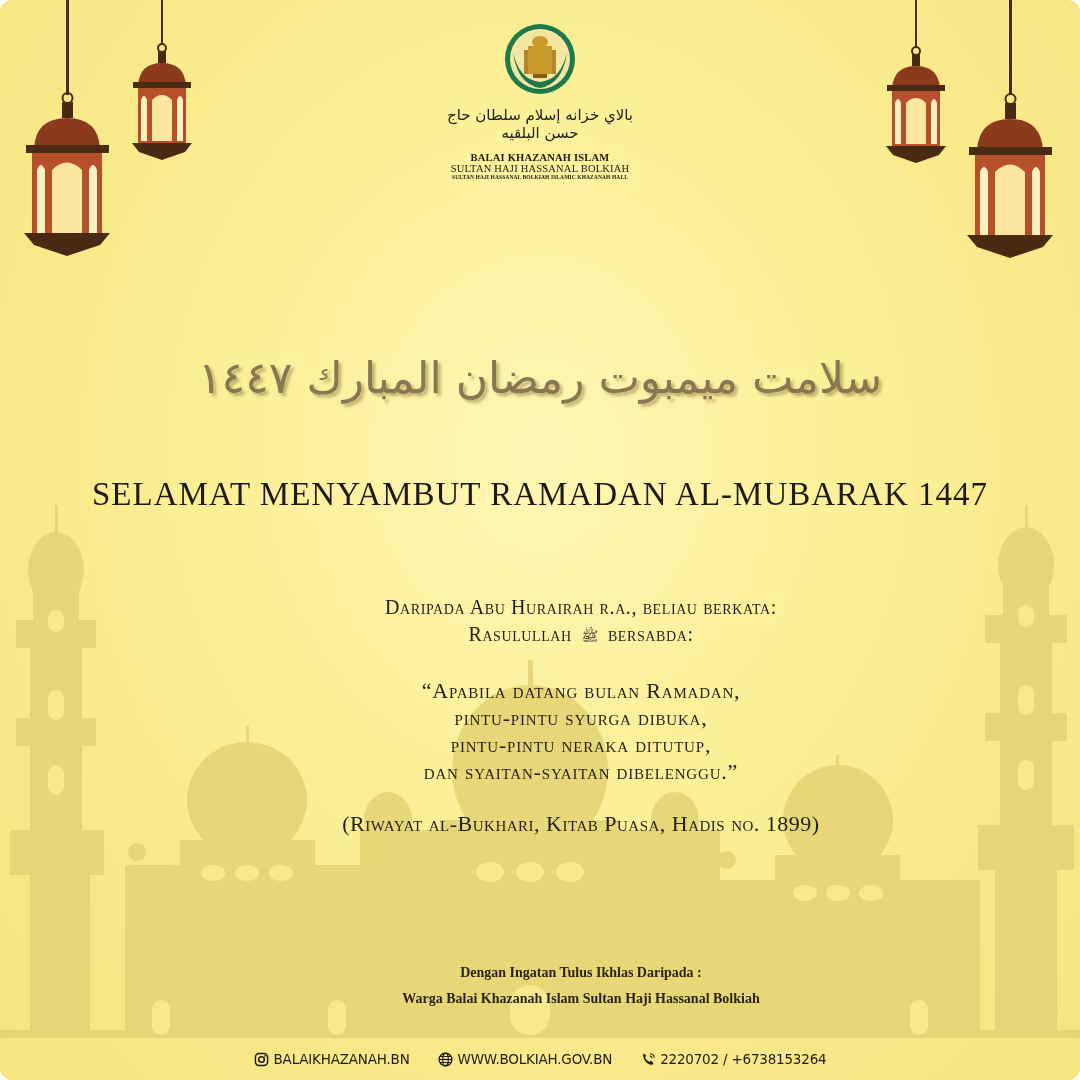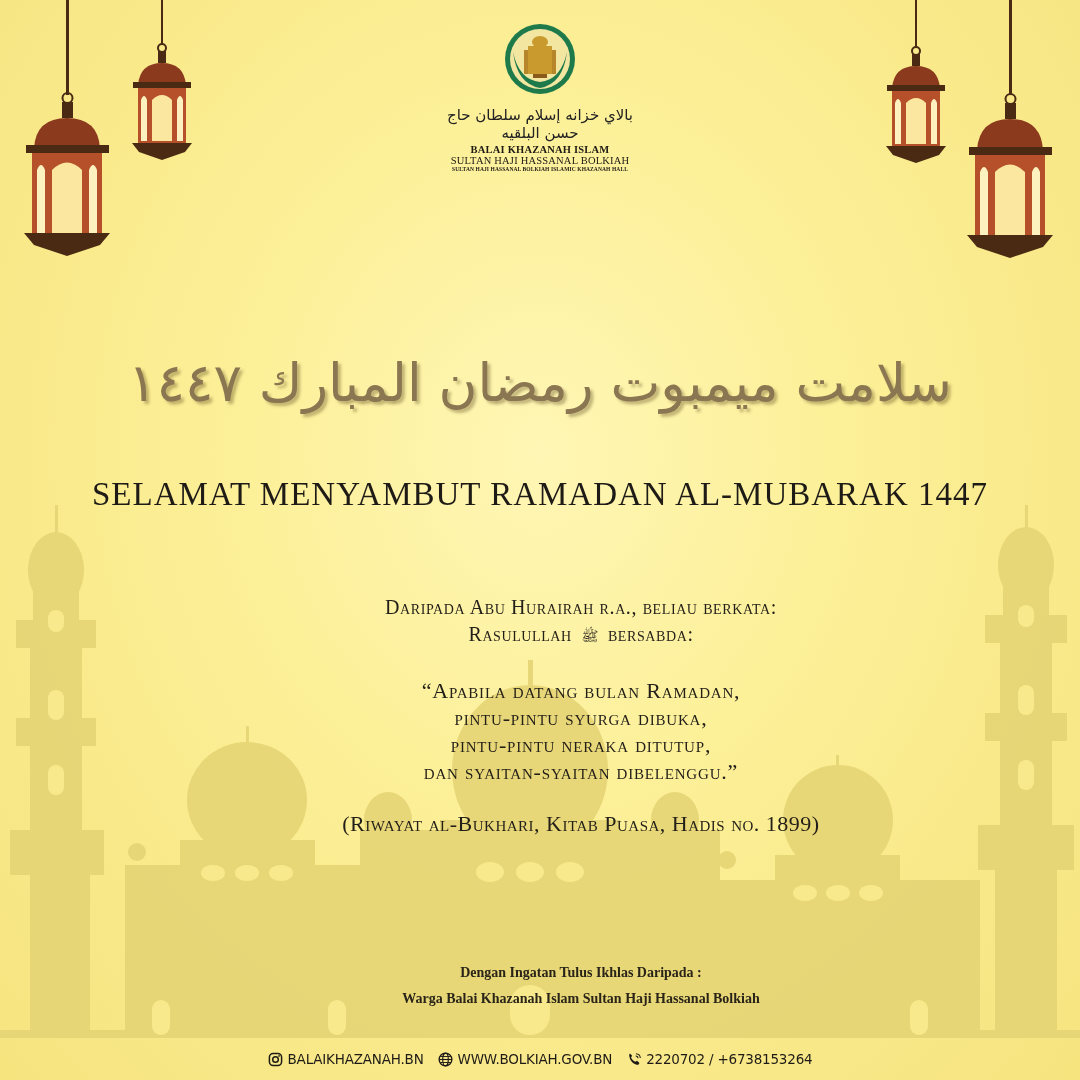--- a/index.html
+++ b/index.html
@@ -1,52 +1,53 @@
 <!DOCTYPE html>
 <html><head>
 <meta charset="utf-8">
 <style>
   html, body { margin:0; padding:0; }
   body { width:1080px; height:1080px; overflow:hidden; font-family:"DejaVu Serif", serif; }
   .poster {
     position:relative; width:1080px; height:1080px; overflow:hidden;
     background: radial-gradient(ellipse at 50% 42%, #fff6b5 0%, #fcf099 38%, #f9e98a 70%, #f6e47f 100%);
+    border-radius: 12px;
   }
   .silhouette { position:absolute; left:0; top:0; width:1080px; height:1080px; }
   .lantern { position:absolute; }
   .logo-block { position:absolute; left:440px; top:22px; width:200px; text-align:center; }
   .logo-emblem { width:74px; height:74px; margin:0 auto; }
   .logo-arabic { font-family:"DejaVu Sans", sans-serif; font-size:15px; color:#222; margin-top:6px; direction:rtl; letter-spacing:-0.5px; }
-  .logo-line1 { font-family:"Liberation Serif", serif; font-weight:bold; font-size:10.5px; color:#1f1a14; margin-top:2px; letter-spacing:0.2px; }
+  .logo-line1 { font-family:"Liberation Serif", serif; font-weight:bold; font-size:10.5px; color:#1f1a14; margin-top:10px; letter-spacing:0.2px; }
   .logo-line2 { font-family:"Liberation Serif", serif; font-weight:normal; font-size:10.5px; color:#1f1a14; letter-spacing:0.2px; }
   .logo-line3 { font-family:"Liberation Serif", serif; font-weight:bold; font-size:5.5px; color:#1f1a14; letter-spacing:0.1px; }
   .calligraphy {
     position:absolute; left:310px; top:200px; width:460px; height:150px;
     display:flex; align-items:center; justify-content:center;
     font-family:"DejaVu Sans", sans-serif; font-weight:bold; font-size:92px; color:#1c1a16;
     direction:rtl; letter-spacing:2px;
   }
   .arabic-greeting {
     position:absolute; left:100px; top:352px; width:880px; text-align:center;
-    font-family:"DejaVu Sans", sans-serif; font-size:53px; color:#8a7651;
+    font-family:"DejaVu Sans", sans-serif; font-size:44px; color:#8a7651;
     text-shadow: 3px 3px 3px rgba(80,60,20,0.35); direction:rtl;
   }
   .main-title {
     position:absolute; left:0; top:476px; width:1080px; text-align:center;
     font-family:"Liberation Serif", serif; font-weight:normal; font-size:33px; color:#1e1b17; letter-spacing:1px;
   }
   .text-block { position:absolute; left:0; width:1080px; text-align:center; font-family:"Liberation Serif", serif; color:#221e18;padding-left:41px; }
   .intro { top:594px; font-size:20px; line-height:27px; font-variant:small-caps; letter-spacing:0.6px; }
   .saw { display:inline-block; font-family:"DejaVu Sans", sans-serif; font-size:14px; vertical-align:middle; margin:0 4px; }
   .quote { top:677px; font-size:22px; line-height:27px; font-variant:small-caps; letter-spacing:0.8px; }
   .source { top:811px; font-size:22px; font-variant:small-caps; letter-spacing:0.5px; }
   .signoff { top:960px; font-size:14px; font-weight:bold; line-height:26px; color:#2a2418;text-align:center; }
   .footer {
     position:absolute; left:0; top:1043px; width:1080px; height:32px; display:flex; align-items:center; justify-content:center;
-    font-family:"DejaVu Sans", sans-serif; font-size:13.5px; color:#1e1b17; gap:14px; letter-spacing:-0.2px;
+    font-family:"DejaVu Sans", sans-serif; font-size:13.5px; color:#1e1b17; gap:28px; letter-spacing:-0.2px;
   }
   .footer-item { display:flex; align-items:center; gap:4px; white-space:nowrap; }
   .ficon { display:inline-flex; width:16px; height:16px; align-items:center; justify-content:center; }
 </style>
 </head>
 <body>
 
 <div class="poster">
 
   <svg class="silhouette" viewBox="0 0 1080 1080">

